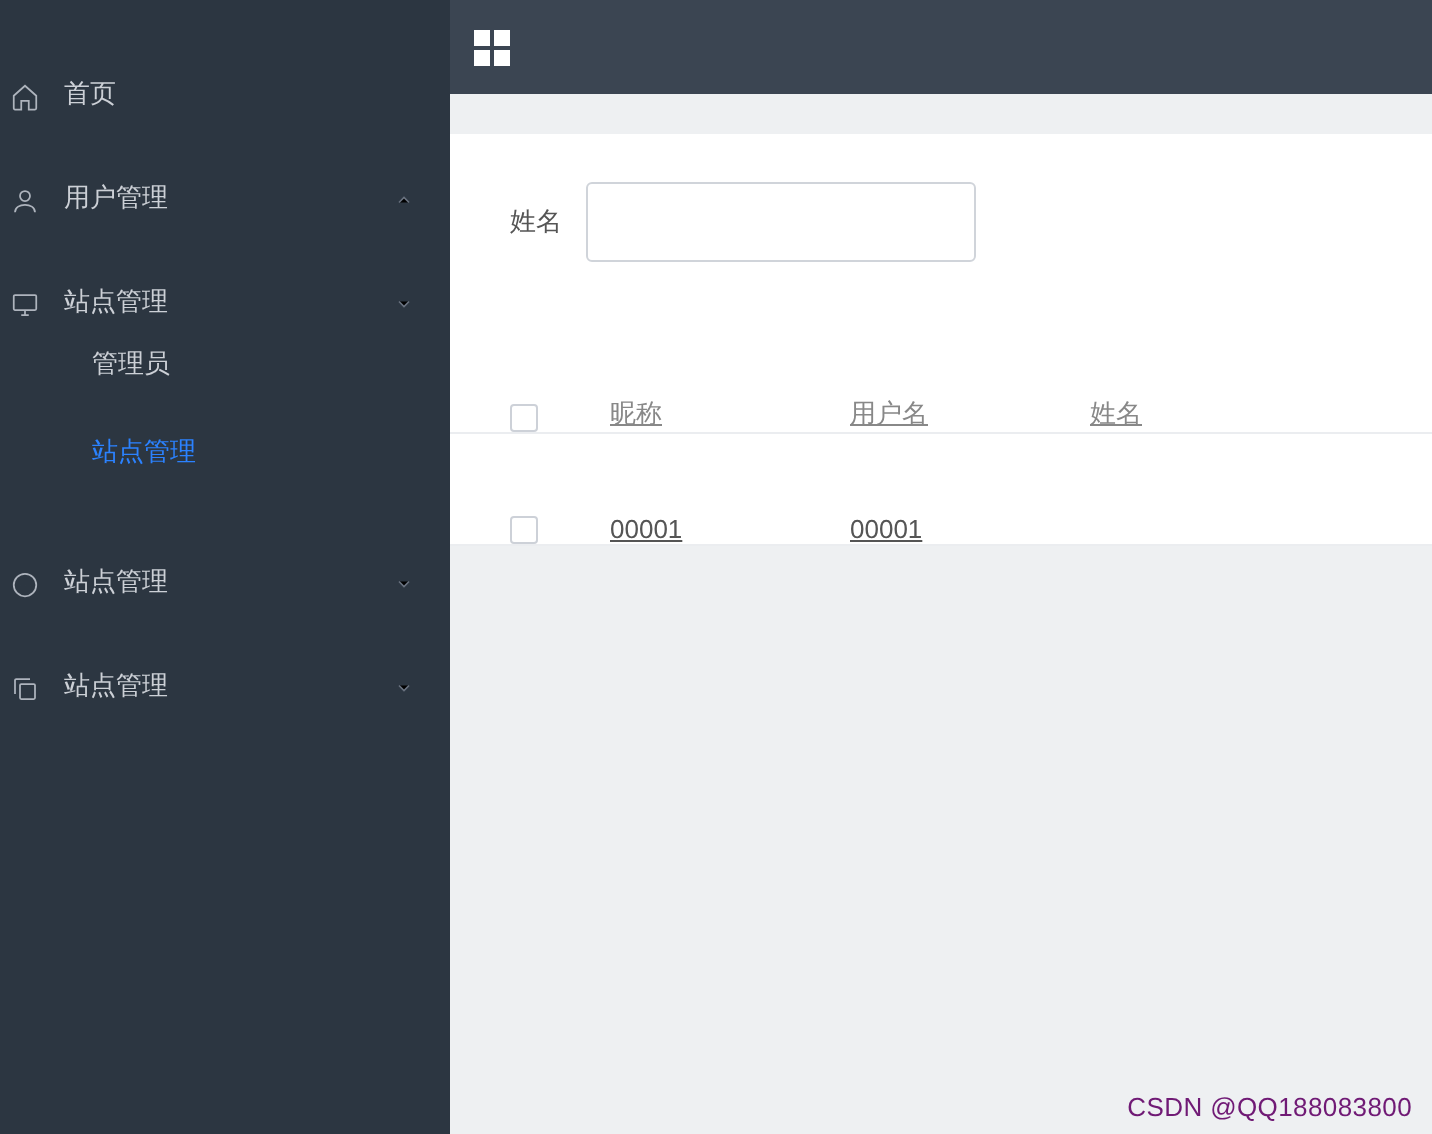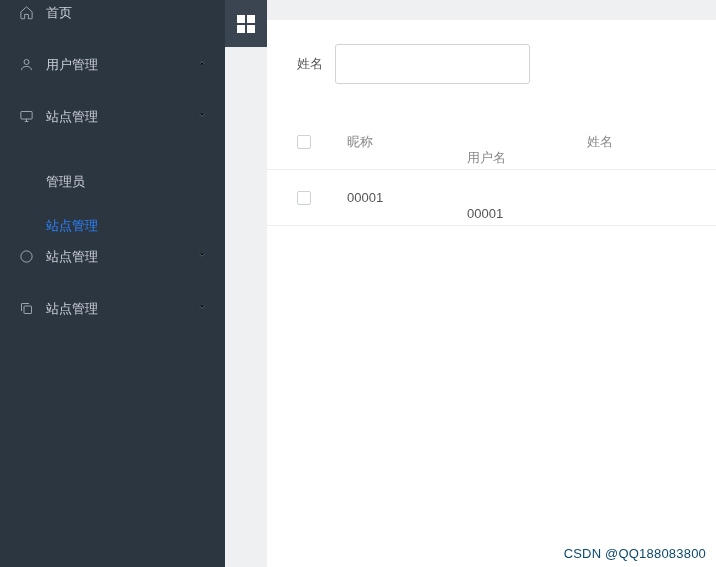--- a/index.html
+++ b/index.html
@@ -1,46 +1,46 @@
 <!DOCTYPE html>
 <html><head>
   <meta charset="utf-8">
   <style>
     * { margin: 0; padding: 0; box-sizing: border-box; }
     body { font-family: "Microsoft YaHei", Arial, sans-serif; width: 716px; height: 567px; overflow: hidden; background: #eef0f2; }
     .layout { display: flex; width: 100%; height: 100%; }
     
     .sidebar { width: 225px; background: #2c3641; color: #ccd0d6; flex-shrink: 0; padding-top: 4px; }
-    .menu-item { display: flex; align-items: flex-start; padding: 0 18px; height: 52px; cursor: pointer; position: relative; font-size: 13px; }
+    .menu-item { display: flex; align-items: flex-end; padding: 0 4px; height: 52px; cursor: pointer; position: relative; font-size: 13px; }
     .menu-item .icon { width: 16px; height: 16px; margin-right: 12px; display: flex; align-items: center; justify-content: center; }
     .menu-item .chevron { position: absolute; right: 18px; }
     .sub-item { padding: 0 6px 0 46px; height: 44px; display: flex; align-items: center; cursor: pointer; font-size: 13px; }
     .sub-item.active { color: #2b82ff; }
     .chevron svg { width: 10px; height: 10px; }
     
-    .main { flex: 1; display: flex; flex-direction: row; background: #eef0f2; overflow: hidden; }
+    .main { flex: 1; display: flex; flex-direction: column; background: #eef0f2; overflow: hidden; }
     .topbar { height: 47px; background: #3b4552; display: flex; align-items: center; padding: 0 12px; }
     .grid-icon { display: grid; grid-template-columns: 8px 8px; grid-template-rows: 8px 8px; gap: 2px; }
     .grid-icon span { background: #ffffff; width: 8px; height: 8px; }
     
     .content-card { margin: 20px 0 0 0; background: #ffffff; padding: 24px 0 0 0; }
     .filter-row { display: flex; align-items: center; padding: 0 30px 30px 30px; }
     .filter-label { color: #555; font-size: 13px; margin-right: 12px; }
     .filter-input { width: 195px; height: 40px; border: 1px solid #d0d4da; border-radius: 3px; padding: 0 10px; font-size: 13px; }
     
     .table { width: 100%; }
-    .table-row { display: flex; align-items: center; height: 56px; border-bottom: 1px solid #ebedf0; padding: 0 30px; font-size: 13px; color: #555; }
+    .table-row { display: flex; align-items: flex-end; height: 56px; border-bottom: 1px solid #ebedf0; padding: 0 30px; font-size: 13px; color: #555; text-decoration: underline; }
     .table-row.header { color: #888; }
     .cell-check { width: 50px; display: flex; align-items: center; }
     .checkbox { width: 14px; height: 14px; border: 1px solid #cdd1d8; border-radius: 2px; cursor: pointer; }
     .cell-nick { width: 120px; }
     .cell-user { width: 120px; margin-top: 32px; }
     .cell-name { width: 120px; }
     
-    .watermark { position: fixed; right: 10px; bottom: 6px; color: #0c4a6e; font-size: 13px; letter-spacing: 0.2px; }
+    .watermark { position: fixed; right: 10px; bottom: 6px; color: #701a75; font-size: 13px; letter-spacing: 0.2px; }
     
     .icon svg { width: 15px; height: 15px; stroke: #aeb4bd; fill: none; stroke-width: 1.4; }
   </style>
 </head>
 <body>
 
 <div class="layout">
 
   <nav class="sidebar">
 

